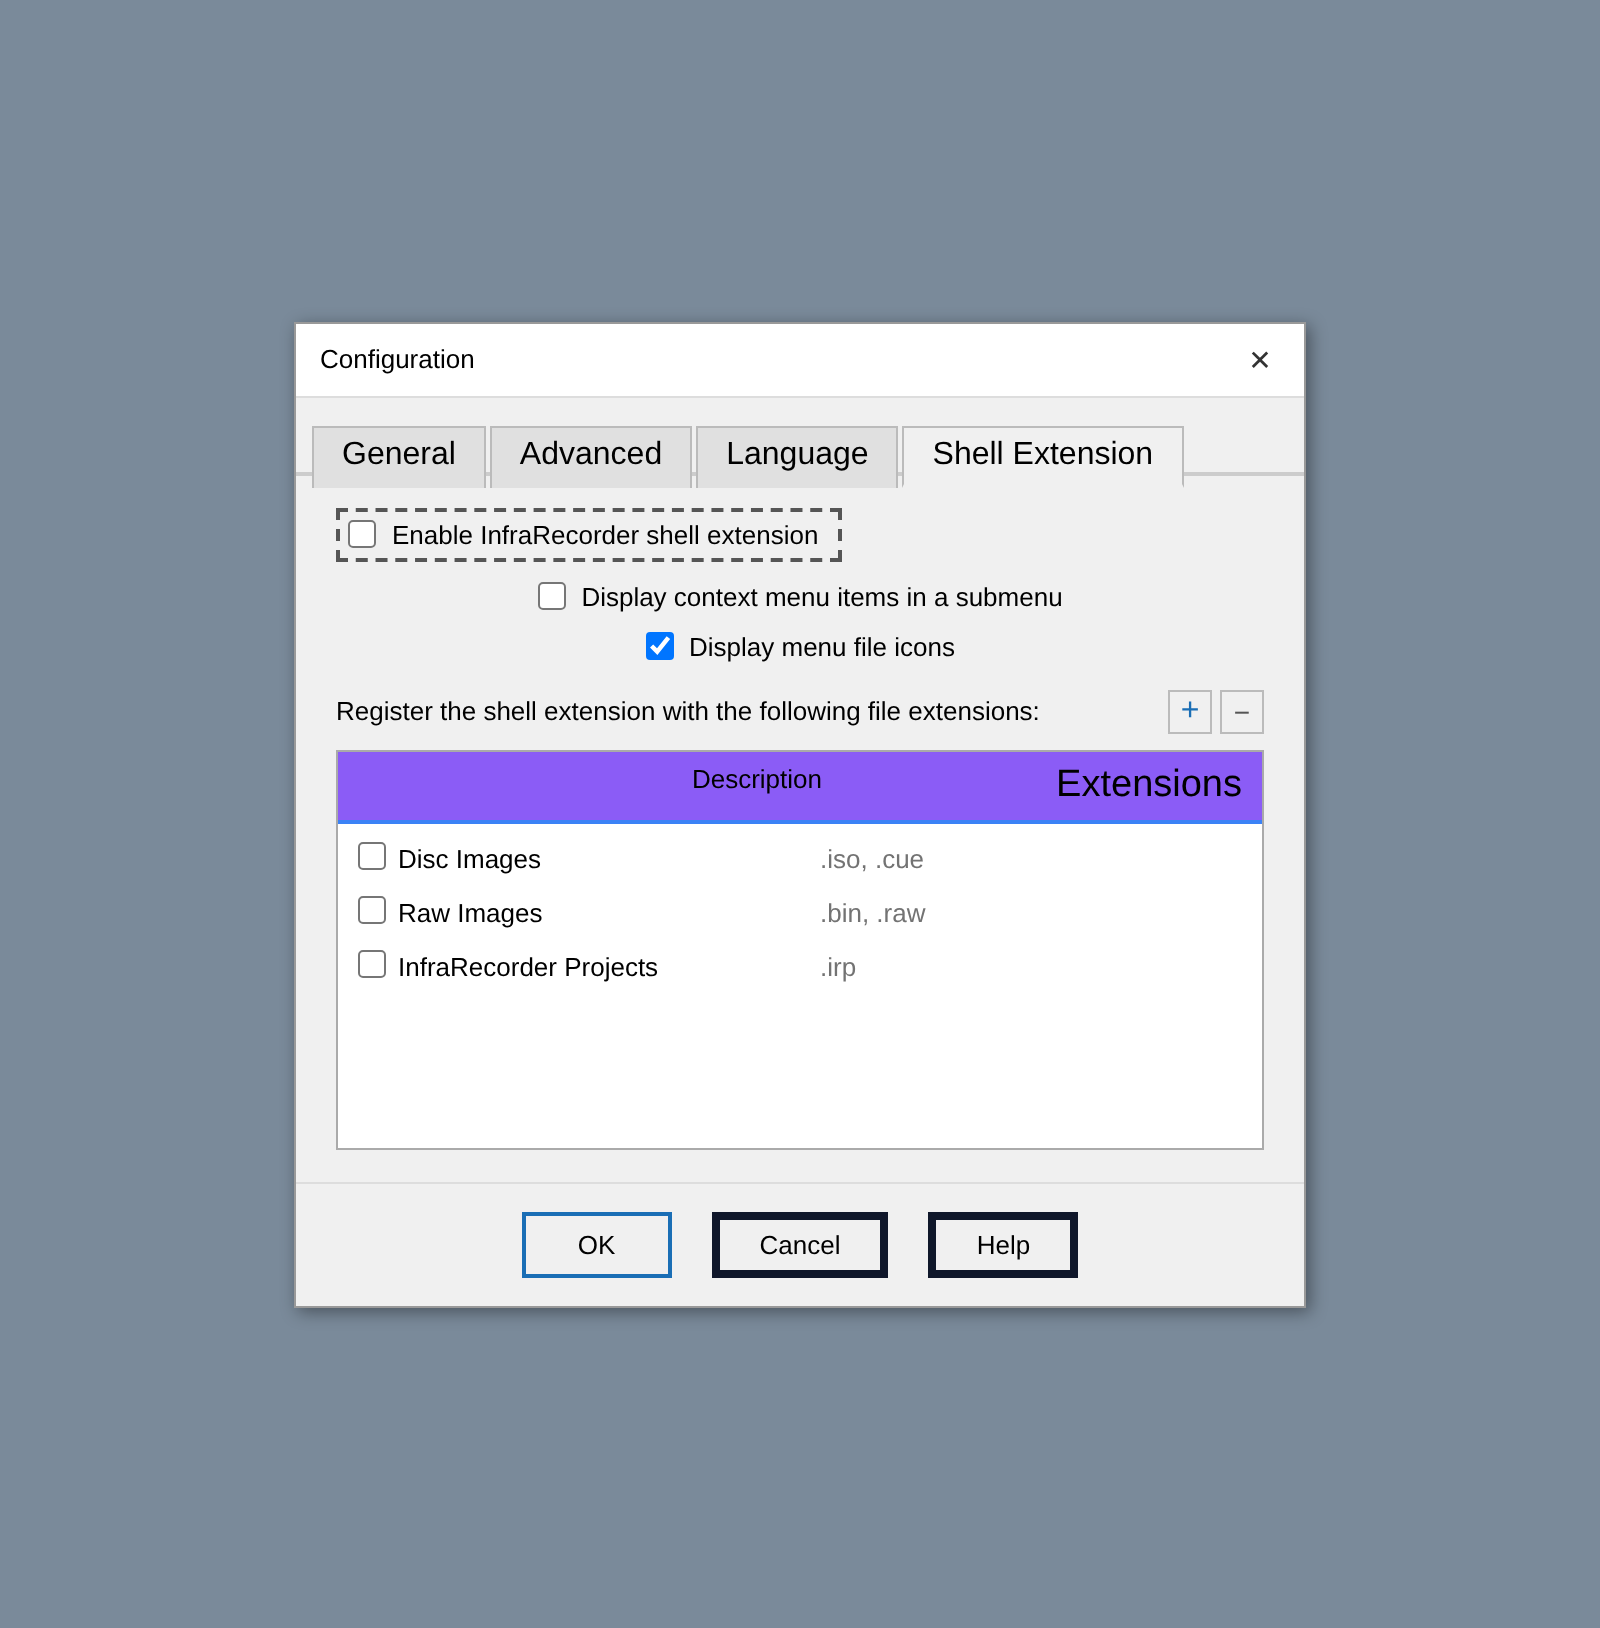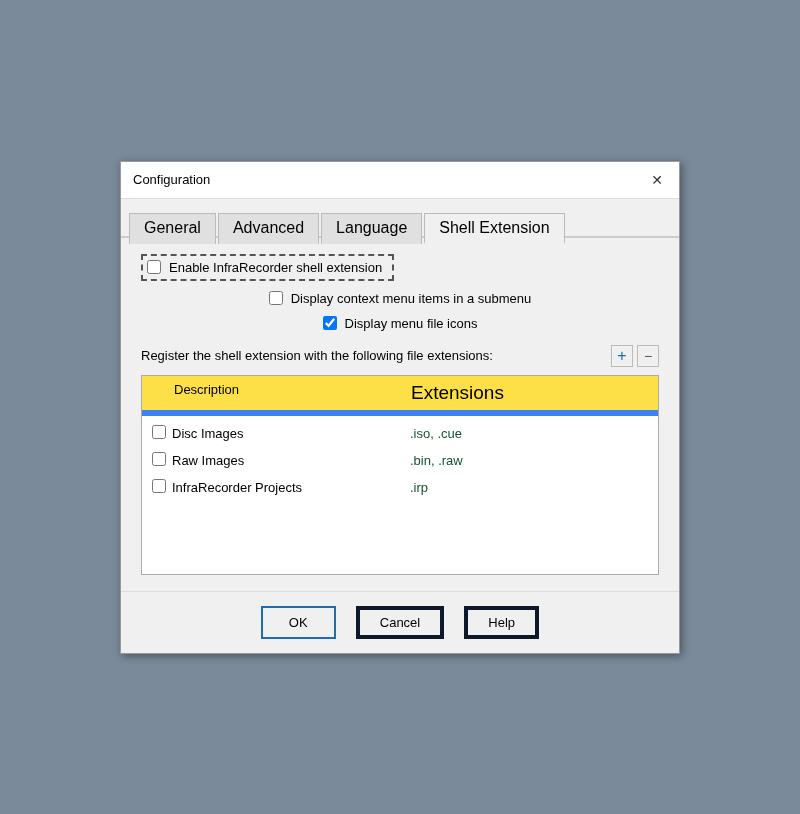--- a/index.html
+++ b/index.html
@@ -9,21 +9,21 @@
       justify-content: center;
       align-items: center;
       min-height: 814px;
       font-family: 'Segoe UI', Tahoma, sans-serif;
       font-size: 13px;
     }
     .dialog {
       background: #f0f0f0;
       border: 1px solid #999;
       box-shadow: 2px 2px 8px rgba(0,0,0,0.4);
-      width: 560px;
+      width: 506px;
     }
     .title-bar {
       background: #fff;
       display: flex;
       justify-content: space-between;
       align-items: center;
       padding: 8px 12px;
       border-bottom: 1px solid #ddd;
     }
     .title-bar-text {
@@ -110,22 +110,23 @@
     .icon-btn.minus { color: #555; font-size: 14px; }
     .extension-table {
       border: 1px solid #aaa;
       background: white;
       width: 100%;
       min-height: 200px;
     }
     .table-header {
       display: flex;
       padding: 6px 10px;
-      border-bottom: 6px solid #3b82f6;
-      background: #fde047;
+      border-bottom: 2px solid #3b82f6;
+      background: #8b5cf6;
+      text-align: right;
     }
     .col-desc {
       flex: 1;
       font-size: 13px;
       font-weight: normal;
     }
     .col-ext {
       flex: 1;
       font-size: 19px;
       font-weight: normal;
@@ -142,21 +143,21 @@
       width: 20px;
       flex-shrink: 0;
     }
     .row-desc {
       flex: 1;
       font-size: 13px;
     }
     .row-ext {
       flex: 1;
       font-size: 13px;
-      color: #14532d;
+      color: #737373;
     }
     .dialog-footer {
       display: flex;
       justify-content: center;
       gap: 20px;
       padding: 14px 20px;
       border-top: 1px solid #ddd;
       background: #f0f0f0;
     }
     .footer-btn {

